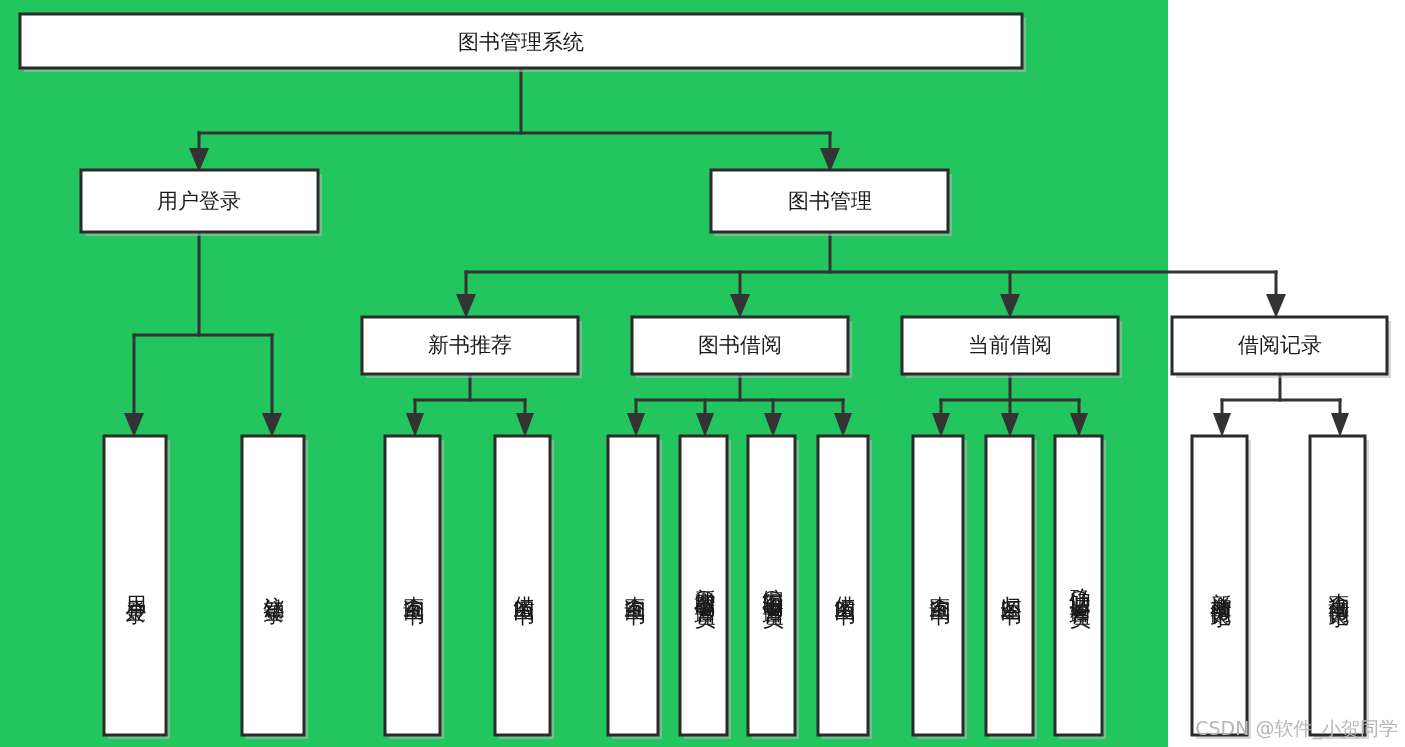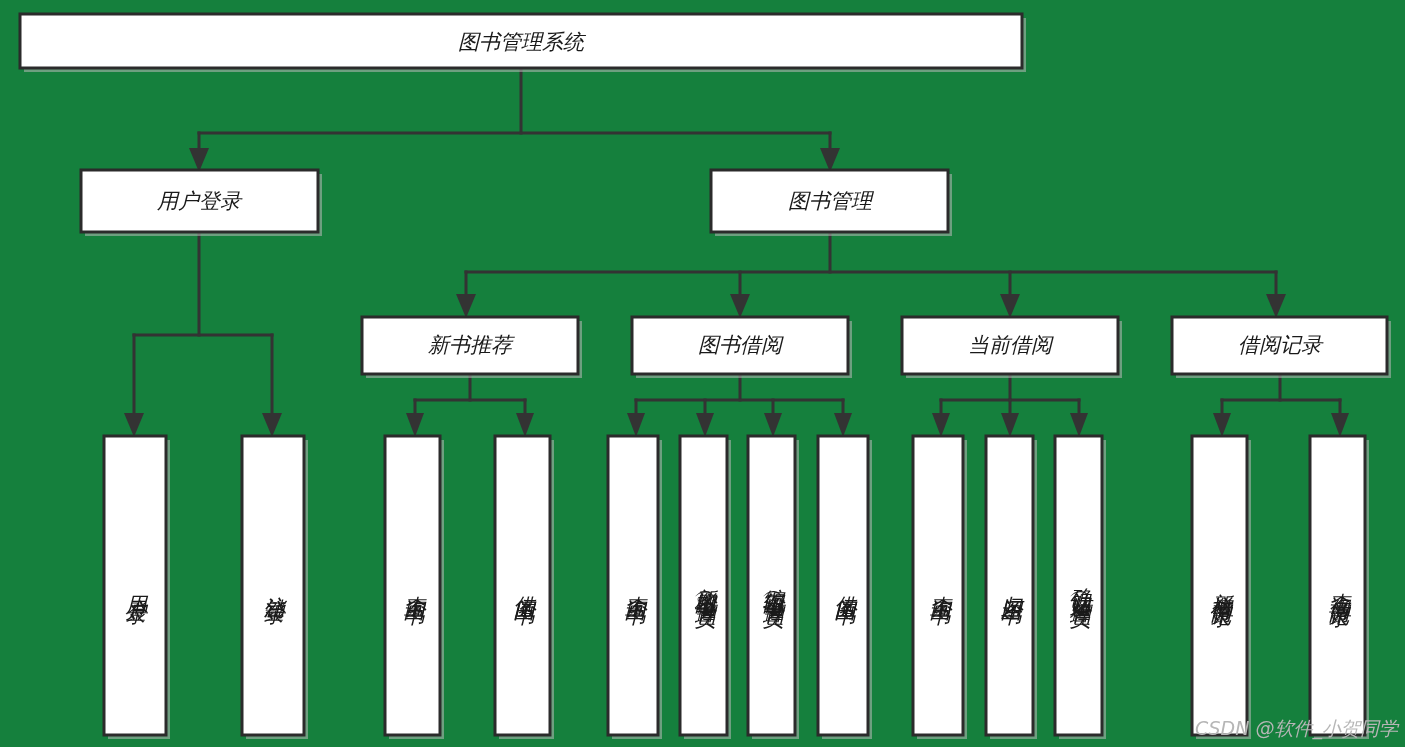--- a/index.html
+++ b/index.html
@@ -9,24 +9,23 @@
     background: #ffffff;
   }
   body {
     width: 1405px;
     height: 747px;
     overflow: hidden;
     font-family: "DejaVu Sans", "Liberation Sans", sans-serif;
   }
   #diagram-root {
     position: relative;
-    width: 1405px;
+    width: 1168px;
     height: 747px;
-    background: #15803d;
-    font-style: italic;
+    background: #22c55e;
   }
   svg#tree-svg {
     position: absolute;
     left: 0;
     top: 0;
     width: 1405px;
     height: 747px;
   }
   .node-box {
     fill: #ffffff;

